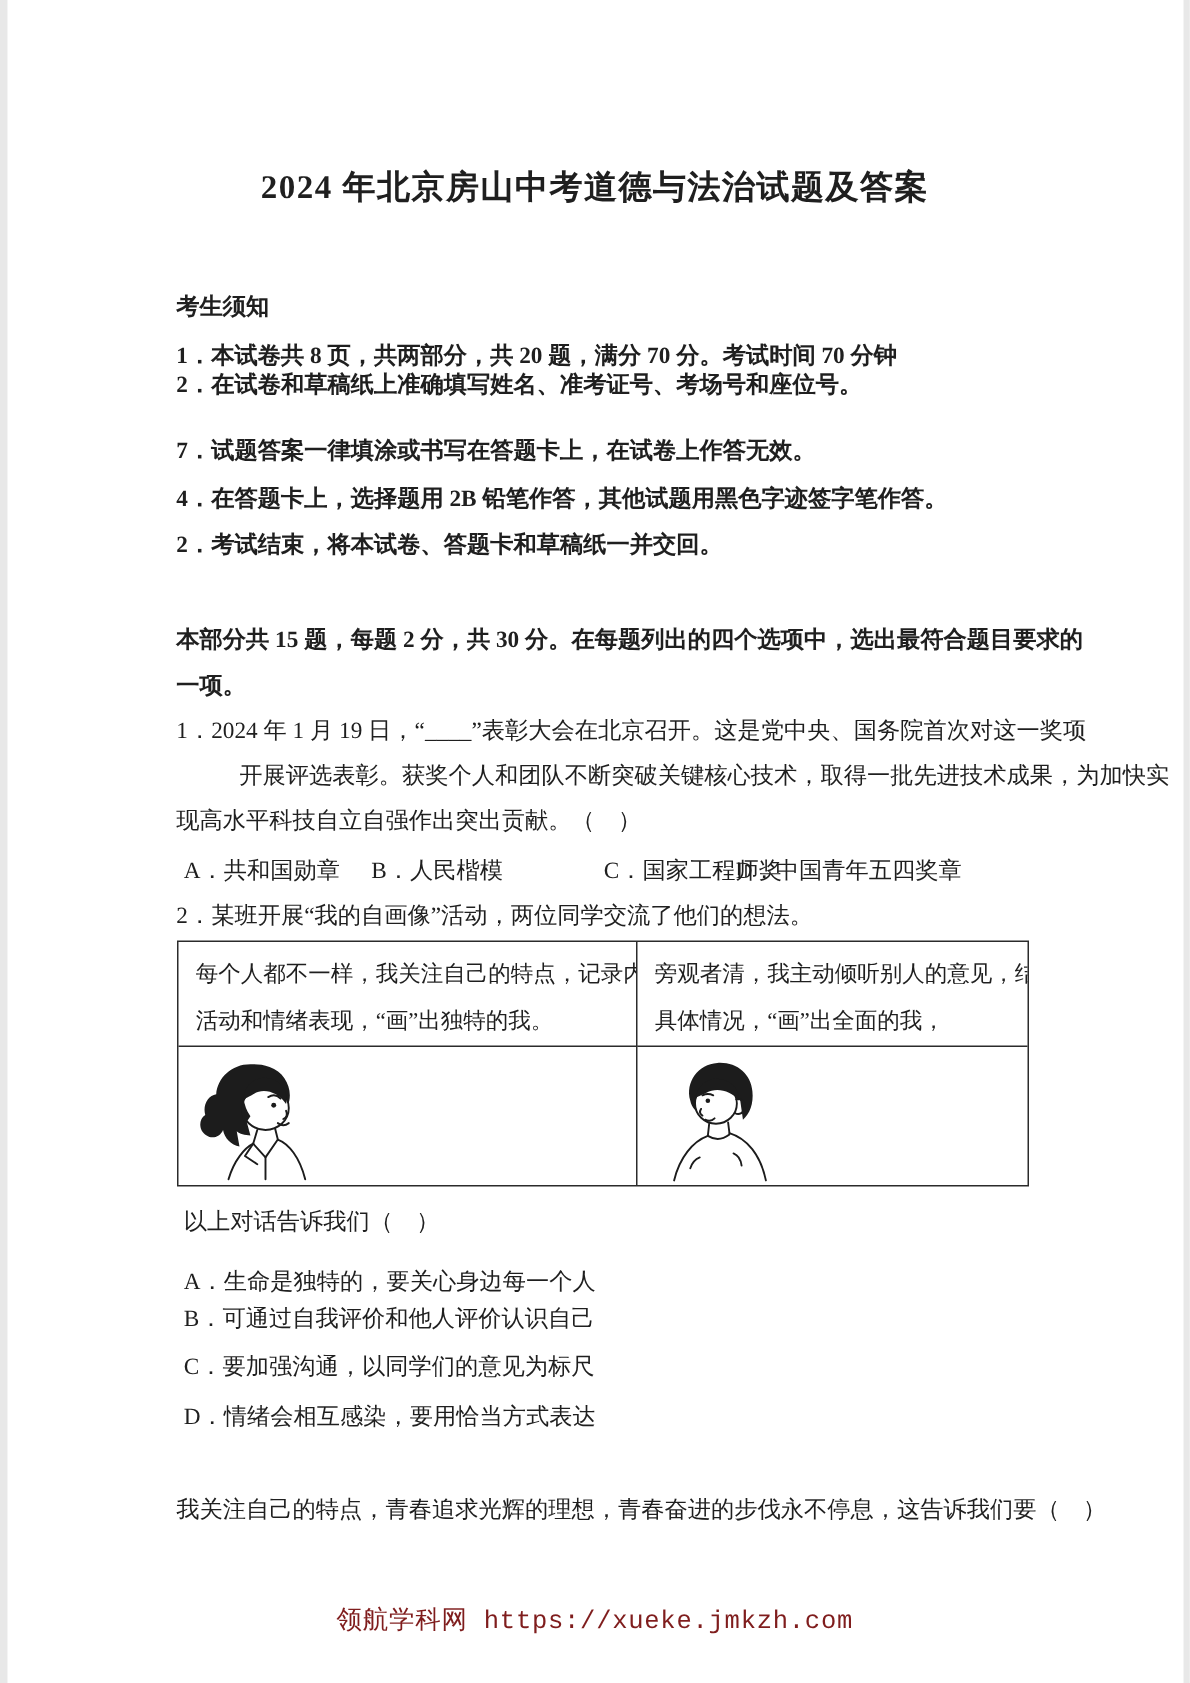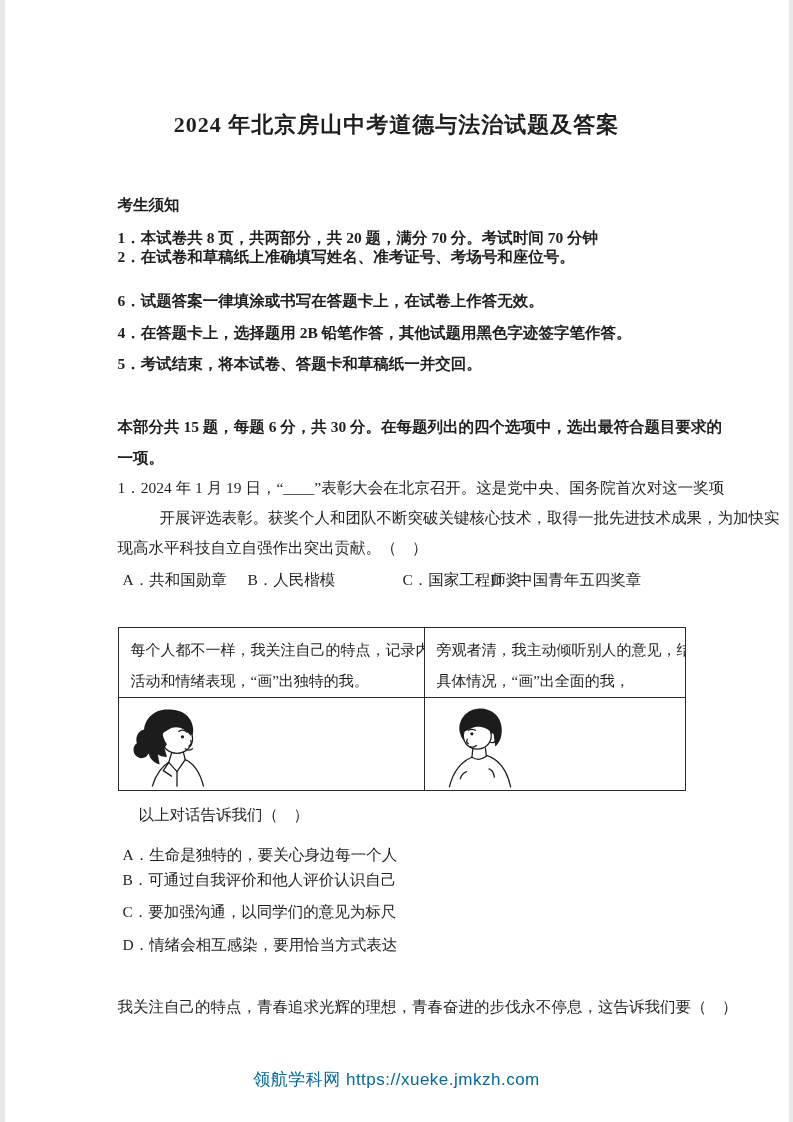--- a/index.html
+++ b/index.html
@@ -44,55 +44,56 @@
     font-size:15px;
     overflow:hidden;
   }
   .q-cell .cell-line{line-height:31px;white-space:nowrap;}
   .b-right{border-right:1.5px solid #2b2b2b;}
   .b-bottom{border-bottom:1.5px solid #2b2b2b;}
   .portrait{display:block;}
   .footer-stamp{
     top:1068px;left:0;width:100%;
     text-align:center;
-    font-family:Liberation Sans, sans-serif;
+    font-family:Liberation Mono, monospace;
     font-size:17px;
-    color:#0369a1;
+    color:#7f1d1d;
     letter-spacing:0.5px;
   }
   .ink{stroke:#1c1c1c;stroke-width:1.4;fill:none;stroke-linecap:round;stroke-linejoin:round;}
   .fillink{fill:#1c1c1c;stroke:none;}
 </style>
 </head>
 <body>
 
 <div class="page">
 
   <div class="abs doc-title">2024 年北京房山中考道德与法治试题及答案</div>
 
   <div class="abs body-line bold" style="top:194px;">考生须知</div>
   <div class="abs body-line bold" style="top:227px;">1．本试卷共 8 页，共两部分，共 20 题，满分 70 分。考试时间 70 分钟</div>
   <div class="abs body-line bold" style="top:246px;">2．在试卷和草稿纸上准确填写姓名、准考证号、考场号和座位号。</div>
-  <div class="abs body-line bold" style="top:290px;">6．试题答案一律填涂或书写在答题卡上，在试卷上作答无效。</div>
+  <div class="abs body-line bold" style="top:290px;">7．试题答案一律填涂或书写在答题卡上，在试卷上作答无效。</div>
   <div class="abs body-line bold" style="top:322px;">4．在答题卡上，选择题用 2B 铅笔作答，其他试题用黑色字迹签字笔作答。</div>
-  <div class="abs body-line bold" style="top:353px;">5．考试结束，将本试卷、答题卡和草稿纸一并交回。</div>
+  <div class="abs body-line bold" style="top:353px;">2．考试结束，将本试卷、答题卡和草稿纸一并交回。</div>
 
-  <div class="abs body-line bold" style="top:416px;">本部分共 15 题，每题 6 分，共 30 分。在每题列出的四个选项中，选出最符合题目要求的</div>
+  <div class="abs body-line bold" style="top:416px;">本部分共 15 题，每题 2 分，共 30 分。在每题列出的四个选项中，选出最符合题目要求的</div>
   <div class="abs body-line bold" style="top:447px;">一项。</div>
 
   <div class="abs body-line" style="top:477px;">1．2024 年 1 月 19 日，“____”表彰大会在北京召开。这是党中央、国务院首次对这一奖项</div>
   <div class="abs body-line" style="top:507px;margin-left:42px;">开展评选表彰。获奖个人和团队不断突破关键核心技术，取得一批先进技术成果，为加快实</div>
   <div class="abs body-line" style="top:537px;">现高水平科技自立自强作出突出贡献。（　）</div>
   <div class="abs" style="top:570px;left:0;width:100%;height:22px;">
     <span class="opt-span" style="left:118px;">A．共和国勋章</span>
     <span class="opt-span" style="left:243px;">B．人民楷模</span>
     <span class="opt-span" style="left:362px;margin-left:36px;">C．国家工程师奖</span>
     <span class="opt-span" style="left:486px;">D．中国青年五四奖章</span>
   </div>
 
+  <div class="abs body-line" style="top:600px;">2．某班开展“我的自画像”活动，两位同学交流了他们的想法。</div>
 
   <div class="abs q-table">
     <div class="q-cell b-right b-bottom">
       <div class="cell-line">每个人都不一样，我关注自己的特点，记录内心</div>
       <div class="cell-line">活动和情绪表现，“画”出独特的我。</div>
     </div>
     <div class="q-cell b-bottom">
       <div class="cell-line">旁观者清，我主动倾听别人的意见，结合</div>
       <div class="cell-line">具体情况，“画”出全面的我，</div>
     </div>
@@ -124,21 +125,21 @@
         <path class="ink" d="M36 40 q-2 3 1 5"></path>
         <path class="ink" d="M39 48 q4 2 7 -1"></path>
         <path class="ink" d="M42 51 L41 60 M56 50 L57 58"></path>
         <path class="ink" d="M41 60 q8 5 16 -1"></path>
         <path class="ink" d="M16 93 C20 76 30 64 41 60 M57 58 C70 62 80 74 84 93"></path>
         <path class="ink" d="M28 84 q2 -6 7 -8 M66 82 q-1 -7 -6 -9"></path>
       </svg>
     </div>
   </div>
 
-  <div class="abs body-line" style="top:804px;left:118px;margin-left:16px;">以上对话告诉我们（　）</div>
+  <div class="abs body-line" style="top:804px;left:118px;">以上对话告诉我们（　）</div>
   <div class="abs body-line" style="top:844px;left:118px;">A．生命是独特的，要关心身边每一个人</div>
   <div class="abs body-line" style="top:869px;left:118px;">B．可通过自我评价和他人评价认识自己</div>
   <div class="abs body-line" style="top:901px;left:118px;">C．要加强沟通，以同学们的意见为标尺</div>
   <div class="abs body-line" style="top:934px;left:118px;">D．情绪会相互感染，要用恰当方式表达</div>
 
   <div class="abs body-line" style="top:996px;">我关注自己的特点，青春追求光辉的理想，青春奋进的步伐永不停息，这告诉我们要（　）</div>
 
   <div class="abs footer-stamp">领航学科网 https://xueke.jmkzh.com</div>
 
 </div>

